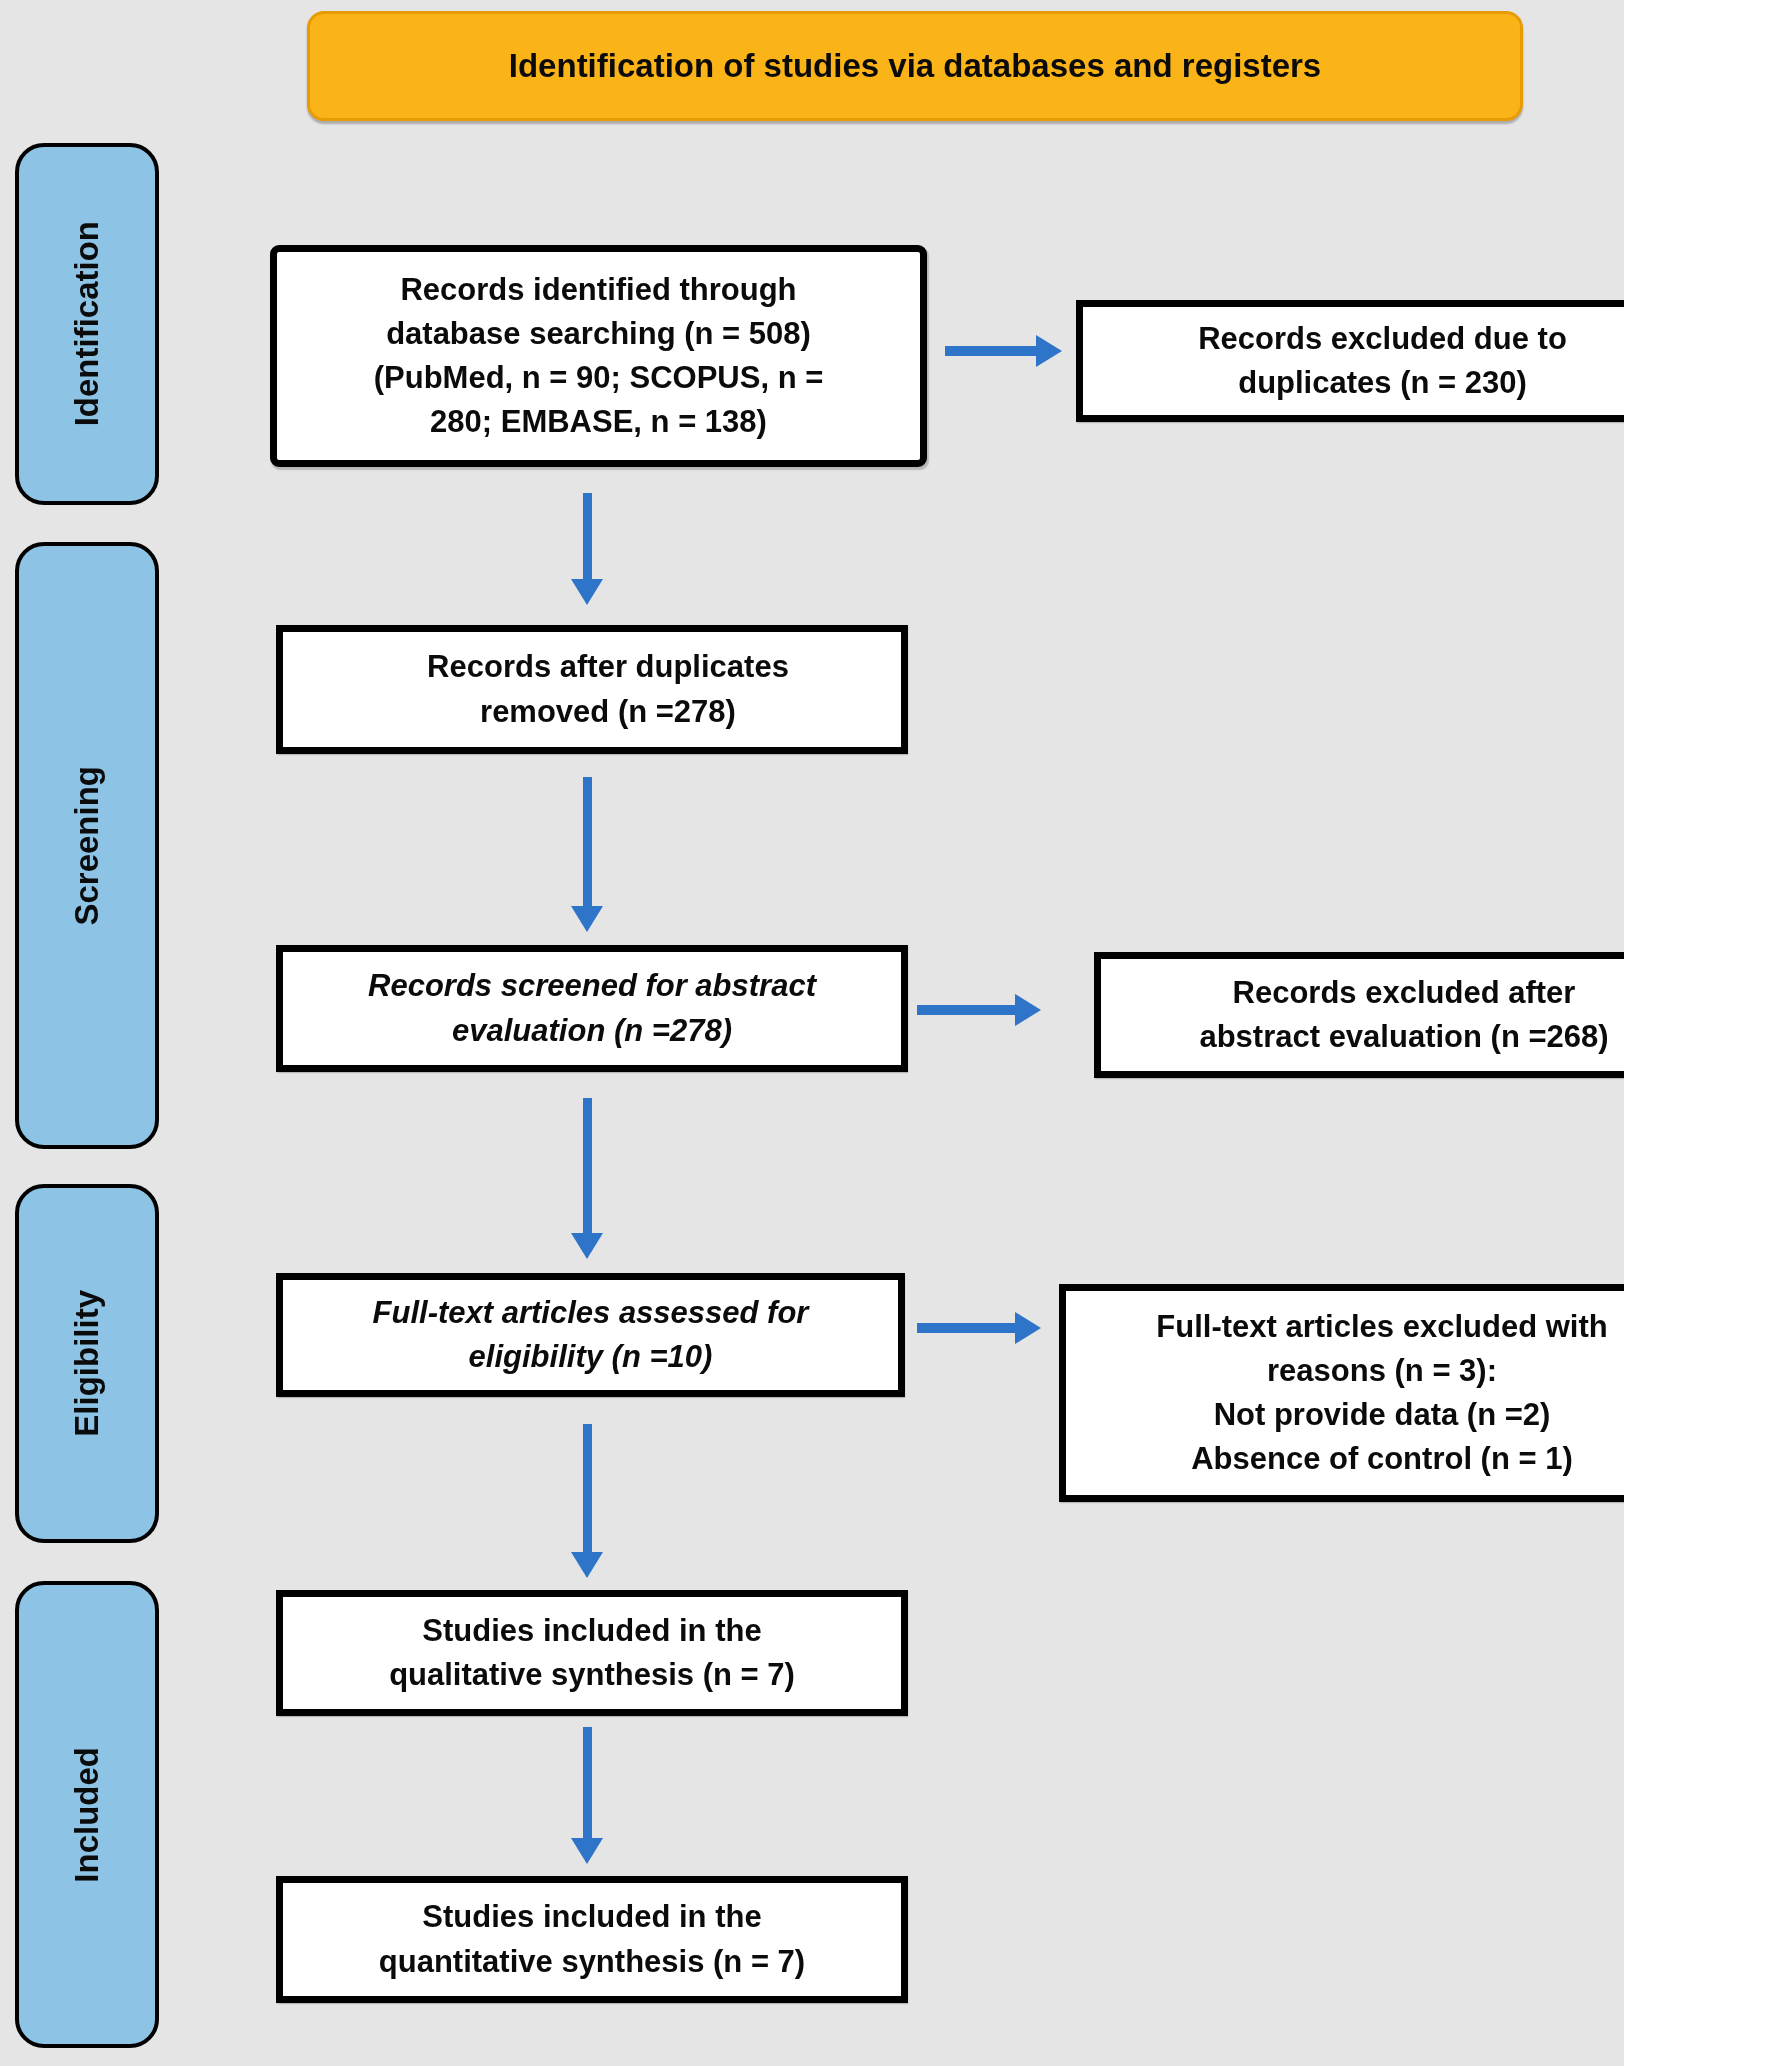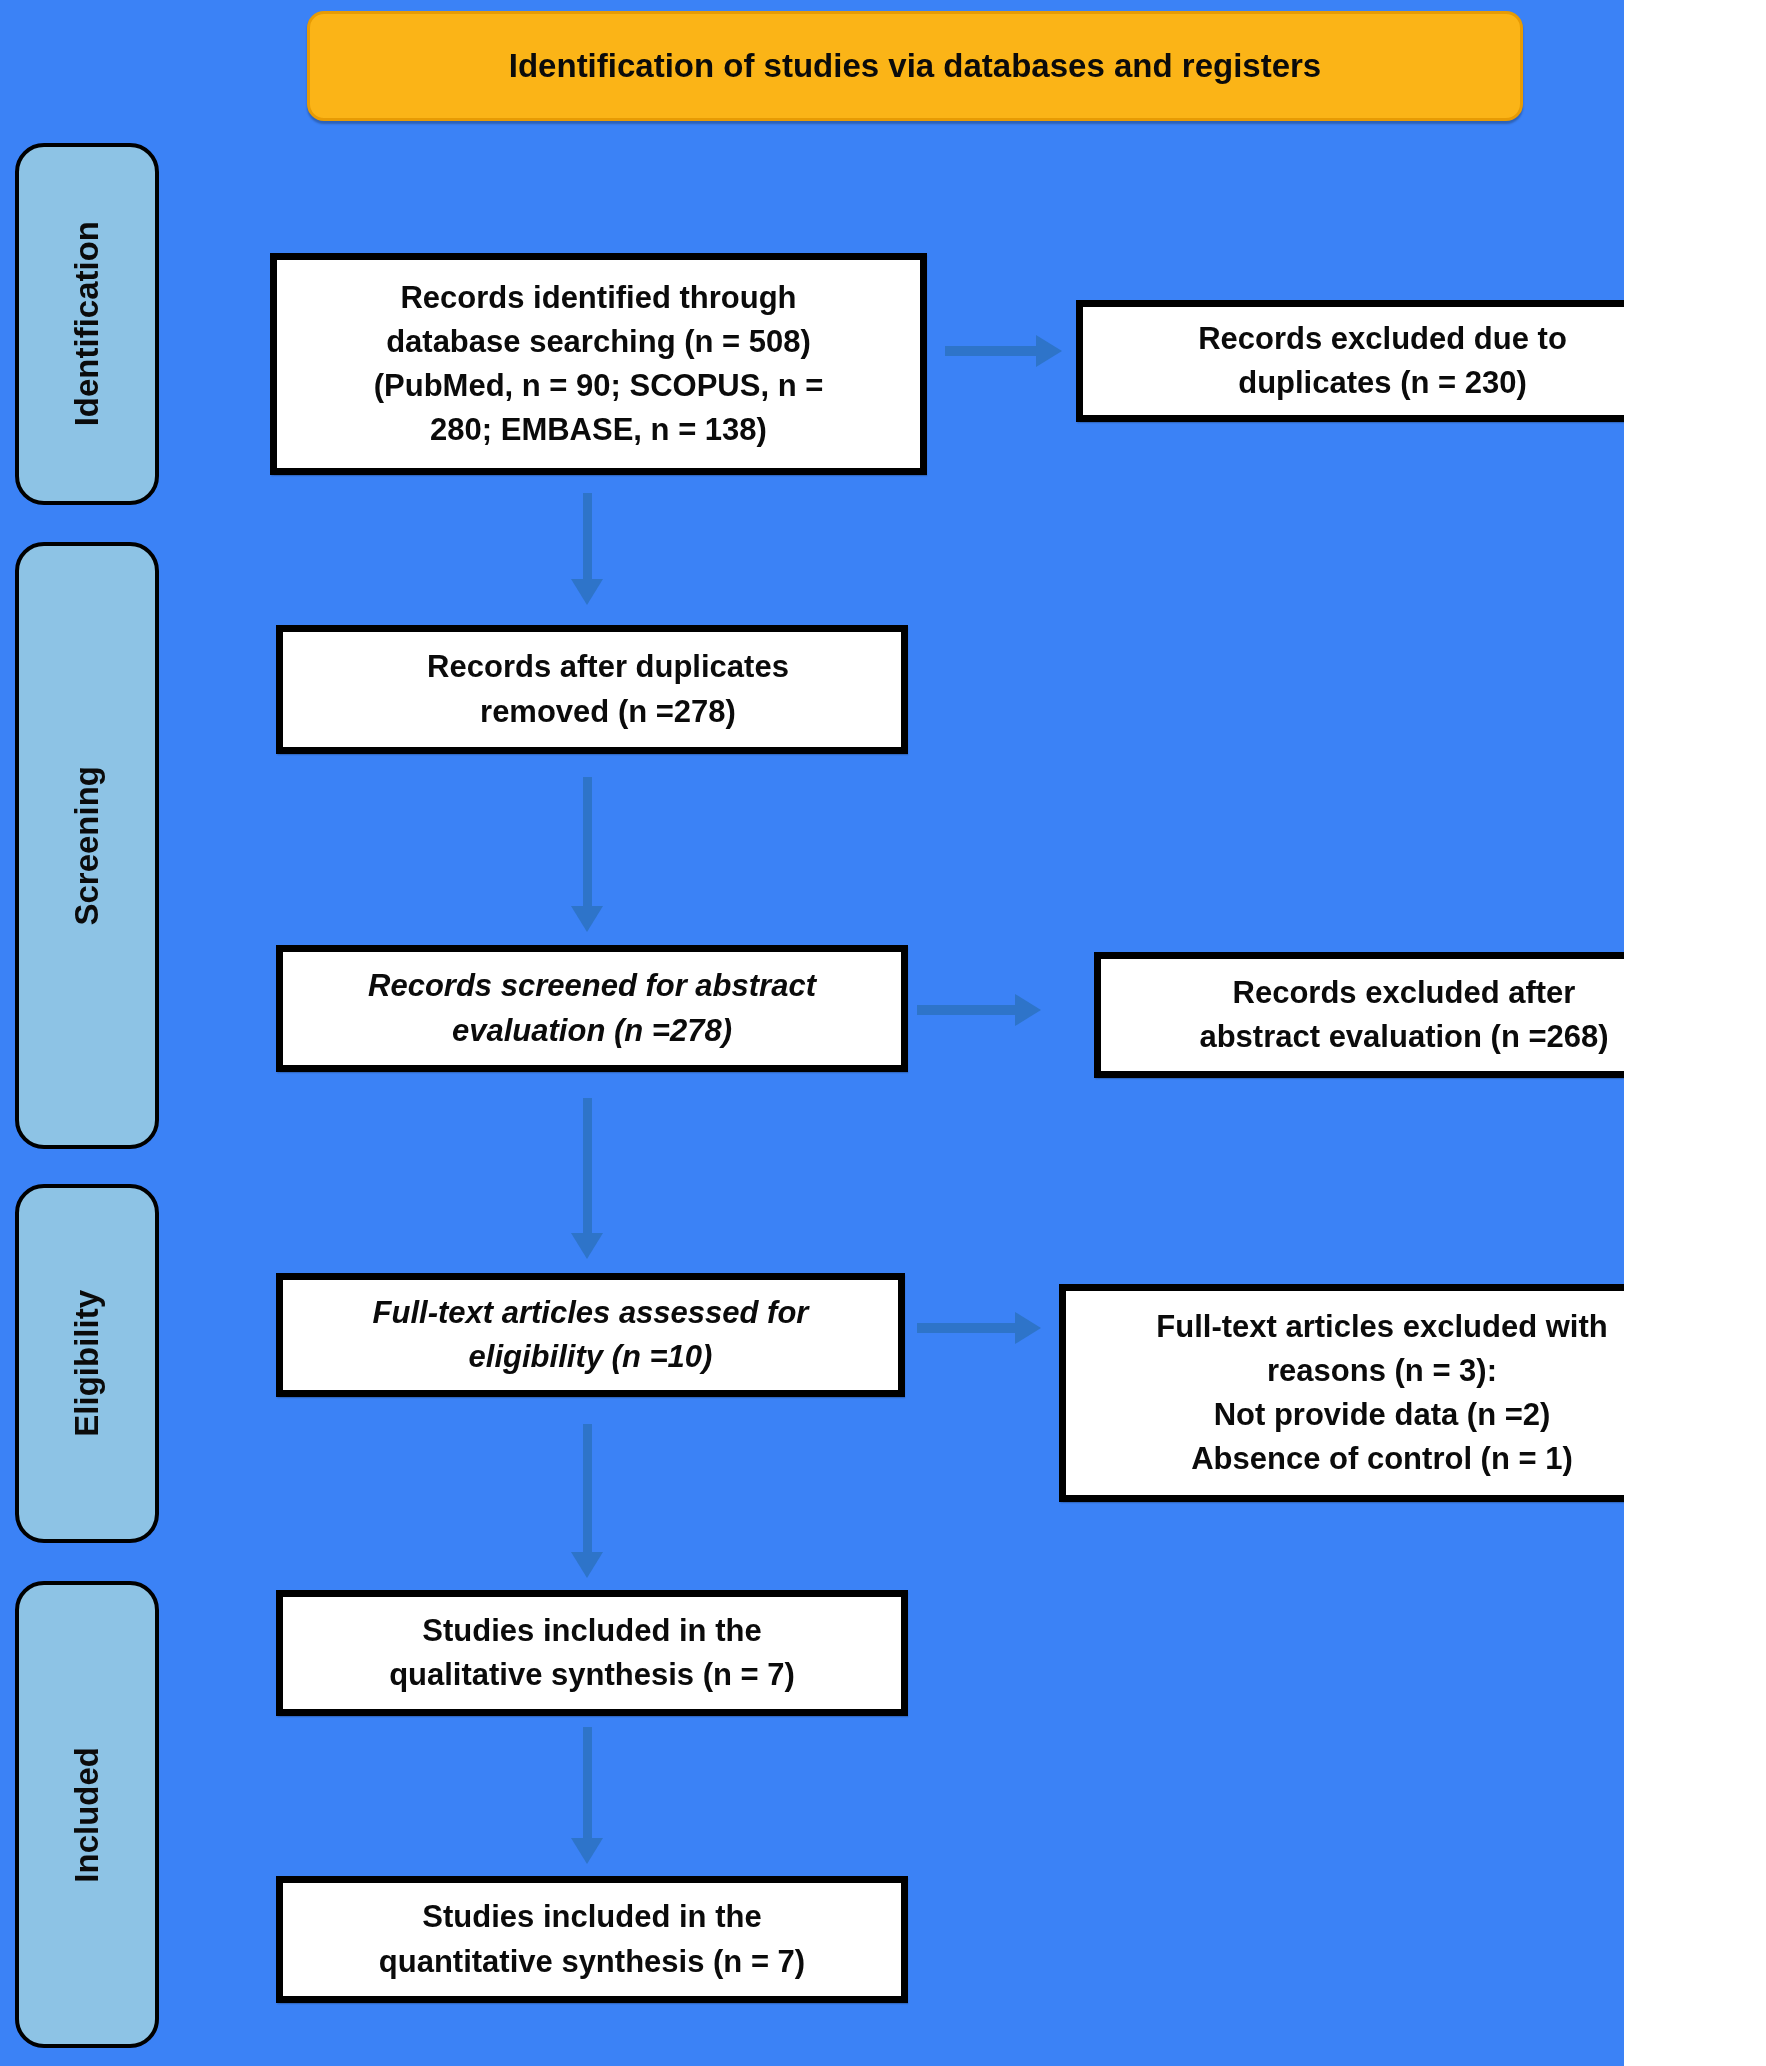--- a/index.html
+++ b/index.html
@@ -14,21 +14,21 @@
     margin:0;
     background:#ffffff;
     font-family:"Liberation Sans", sans-serif;
     font-weight:bold;
     color:#0b0b0b;
   }
   .canvas{
     position:relative;
     width:1624px;
     height:2066px;
-    background:#3b82f6;
+    background:#e5e5e5;
     overflow:hidden;
   }
   .banner{
     position:absolute;
     left:307px; top:11.2px; width:1216px; height:110px;
     background:var(--banner-fill);
     border:3.5px solid var(--banner-border);
     border-radius:17px;
     display:flex; align-items:center; justify-content:center;
     font-size:33px;
@@ -58,21 +58,21 @@
     position:absolute;
     background:#ffffff;
     border:7.7px solid var(--box-border);
     display:flex; align-items:center; justify-content:center;
     text-align:center;
     font-size:31px;
     line-height:1.42;
     white-space:pre-line;
     box-shadow:1.4px 2.1px 1.4px rgba(0,0,0,0.2);
   }
-  .box-identified{ left:270px; top:253px; width:657px; height:222px; }
+  .box-identified{ left:270px; top:245px; width:657px; height:222px;border-radius:9px; }
   .box-dup-removed{ left:276px; top:625px; width:632px; height:129px;padding-left:32px; }
   .box-screened{ left:276px; top:945px; width:632px; height:127px;font-style:italic; }
   .box-fulltext{ left:276px; top:1273px; width:629px; height:124px;font-style:italic; }
   .box-qualitative{ left:276px; top:1590px; width:632px; height:126px; }
   .box-quantitative{ left:276px; top:1876px; width:632px; height:127px; }
   .box-excl-dup{ left:1076px; top:300px; width:613px; height:122px; }
   .box-excl-abs{ left:1086px; top:952px; width:620px; height:126px;margin-left:8px; }
   .box-excl-ft{ left:1059px; top:1284px; width:646px; height:218px; }
 
   

